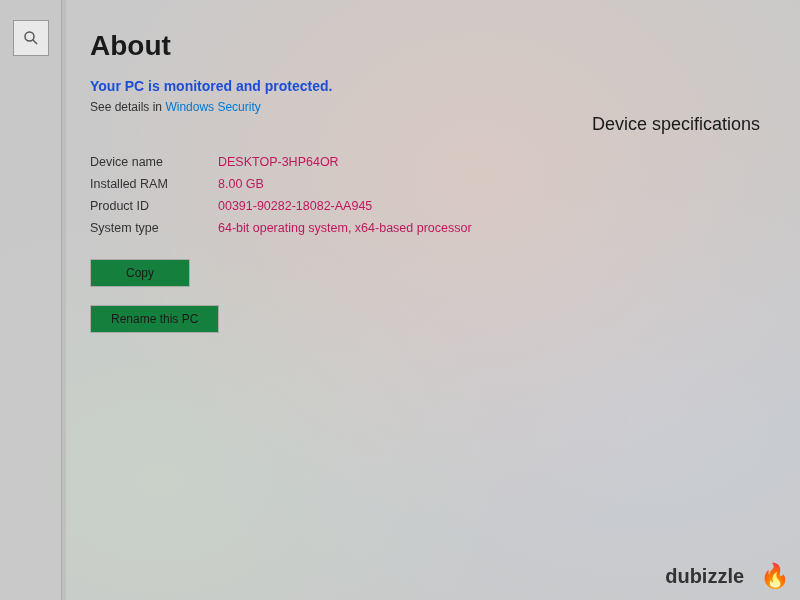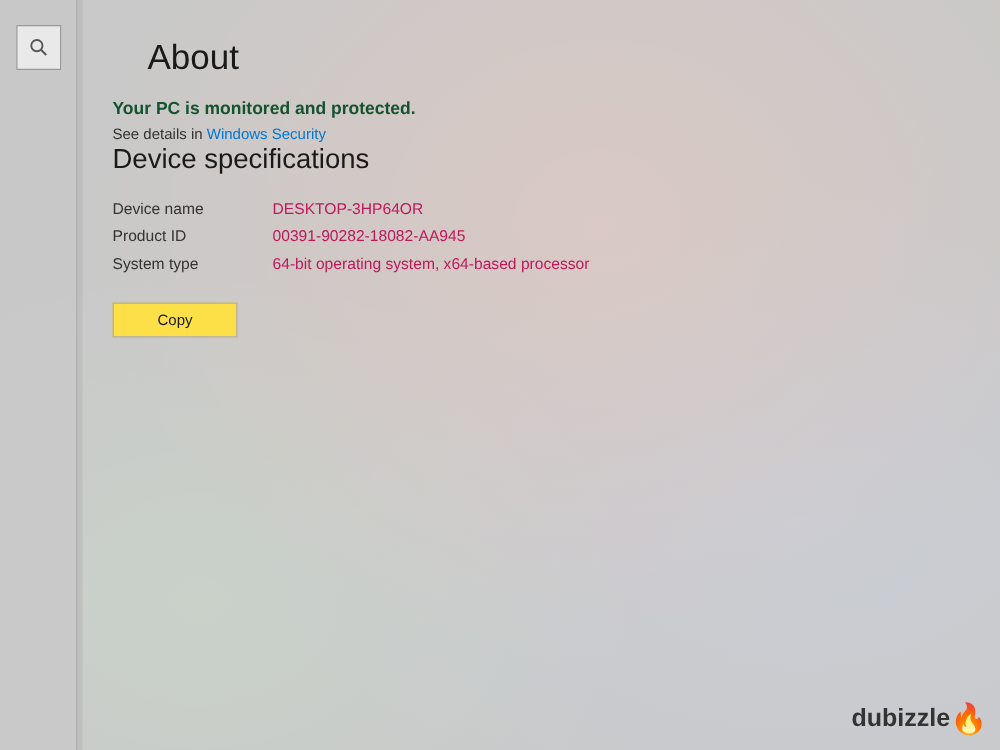--- a/index.html
+++ b/index.html
@@ -75,49 +75,49 @@
       left: 70px;
       top: 0;
       right: 0;
       bottom: 0;
       padding: 30px 40px 20px 20px;
       overflow: hidden;
     }
 
     .page-title {
       font-size: 28px;
-      font-weight: 400;
+      font-weight: 700;
       color: #1a1a1a;
       margin-bottom: 16px;
-      margin-left: 28px;
     }
 
     .protection-status {
       font-size: 14px;
       font-weight: 600;
-      color: #14532d;
+      color: #1d4ed8;
       margin-bottom: 6px;
     }
 
     .security-link {
       font-size: 12px;
       color: #333;
     }
 
     .security-link a {
       color: #0078d4;
       text-decoration: none;
       cursor: pointer;
     }
 
     .section-title {
-      font-size: 22px;
+      font-size: 18px;
       font-weight: 400;
       color: #1a1a1a;
       margin-bottom: 16px;
+      text-align: right;
     }
 
     .specs-table {
       width: 100%;
       border-collapse: collapse;
       margin-bottom: 20px;
     }
 
     .specs-table tr td {
       padding: 4px 0;
@@ -134,21 +134,21 @@
     }
 
     .specs-table tr td:last-child {
       color: #be185d;
       padding-left: 8px;
     }
 
     .btn {
       display: inline-block;
       padding: 6px 20px;
-      background-color: #fde047;
+      background-color: #15803d;
       border: 1px solid #aaa;
       color: #1a1a1a;
       font-size: 12px;
       cursor: pointer;
       min-width: 100px;
       text-align: center;
       font-family: 'Segoe UI', Arial, sans-serif;
       margin-bottom: 10px;
     }
 
@@ -161,21 +161,21 @@
 
     .dubizzle-logo {
       position: absolute;
       bottom: 10px;
       right: 10px;
       font-size: 20px;
       font-weight: bold;
       color: #333;
       display: flex;
       align-items: center;
-      gap: 0;
+      gap: 16px;
     }
 
     .dubizzle-flame {
       color: #e84;
       font-size: 24px;
     }
   </style>
 </head>
 <body>
 
@@ -204,32 +204,37 @@
 
   <h2 class="section-title">Device specifications</h2>
 
   <table class="specs-table">
     <tbody id="specs-tbody">
     <tr>
           <td>Device name</td>
           <td>DESKTOP-3HP64OR</td>
         </tr>
         <tr>
+          <td>Installed RAM</td>
+          <td>8.00 GB</td>
+        </tr>
+        <tr>
           <td>Product ID</td>
           <td>00391-90282-18082-AA945</td>
         </tr>
         <tr>
           <td>System type</td>
           <td>64-bit operating system, x64-based processor</td>
         </tr>
       </tbody>
   </table>
 
   <div class="buttons-section">
     <button class="btn">Copy</button>
+    <button class="btn">Rename this PC</button>
   </div>
 
 </div>
 
 <div class="dubizzle-logo">
   <span>dubizzle</span>
   <span class="dubizzle-flame">🔥</span>
 </div>
 
 </body></html>

